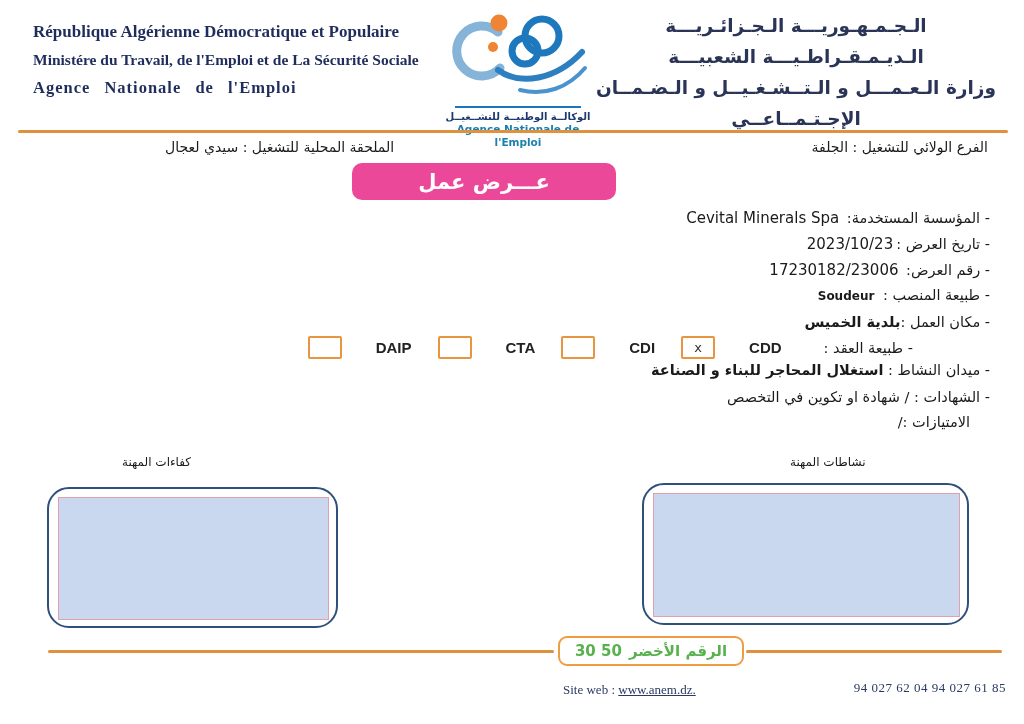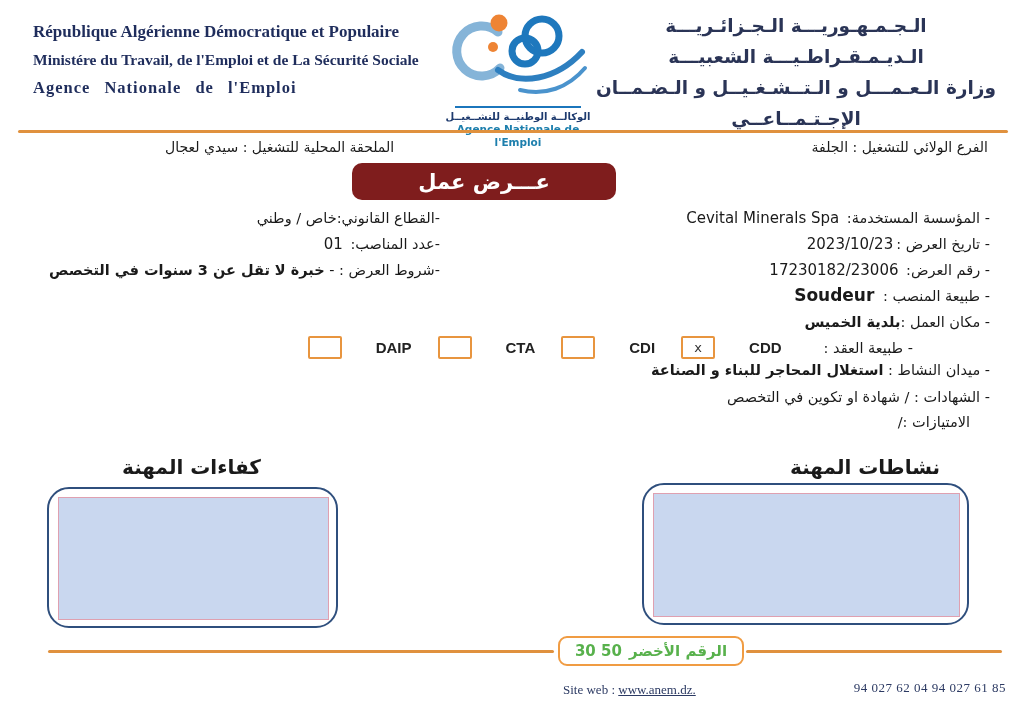--- a/index.html
+++ b/index.html
@@ -21,48 +21,48 @@
   .logo-cap-ar{font-size:10px;font-weight:bold;color:#1d3a6e;direction:rtl;line-height:13px;}
   .logo-cap-fr{font-size:10.5px;font-weight:bold;color:#1d7fad;line-height:13px;}
 
   .hdr-rule{position:absolute;left:18px;top:130px;width:990px;height:3px;background:#e0913e;border-radius:2px;}
 
   
   .branch-wilaya{position:absolute;right:36px;top:139px;direction:rtl;font-size:14px;}
   .branch-local{position:absolute;left:165px;top:139px;direction:rtl;font-size:14px;}
 
   
-  .title-box{position:absolute;left:352px;top:163px;width:264px;height:37px;background:#7f1d1d;
+  .title-box{position:absolute;left:352px;top:163px;width:264px;height:37px;background:#ec4899;
              border-radius:10px;display:flex;align-items:center;justify-content:center;}
   .title-box span{color:#ffffff;font-weight:bold;font-size:21px;direction:rtl;}
 
   
   .rcol{position:absolute;right:34px;top:206px;direction:rtl;text-align:right;font-size:14.5px;}
   .rcol .frow{line-height:25.8px;white-space:nowrap;}
   .lcol{position:absolute;right:584px;top:206px;direction:rtl;text-align:right;font-size:14.5px;}
   .lcol .frow{line-height:25.8px;white-space:nowrap;}
   .fvalue-latin{font-size:15px;margin-right:3px;}
   .bold{font-weight:bold;}
-  .soudeur{font-size:17px;font-weight:bold;margin-right:4px;}
+  .soudeur{font-size:12px;font-weight:bold;margin-right:4px;}
 
   .contract-row{position:absolute;right:111px;top:336px;direction:rtl;display:flex;
                 align-items:center;gap:26px;font-size:14.5px;}
   .contract-row .clabel{margin-left:16px;white-space:nowrap;}
   .opt{display:inline-flex;direction:ltr;align-items:center;gap:9px;}
   .opt-label{font-family:"Liberation Sans",sans-serif;font-size:15px;font-weight:600;color:#222;padding-left:25px;}
   .chk{display:inline-flex;width:30px;height:19px;border:2px solid #e8953f;border-radius:2px;
        background:#fff;align-items:center;justify-content:center;}
   .chk .mark{font-size:13px;color:#333;line-height:1;}
 
   .row-activity{position:absolute;right:34px;top:362px;direction:rtl;font-size:14.5px;white-space:nowrap;}
   .row-certs{position:absolute;right:34px;top:389px;direction:rtl;font-size:14.5px;white-space:nowrap;}
   .row-priv{position:absolute;right:54px;top:414px;direction:rtl;font-size:14.5px;white-space:nowrap;}
 
   
-  .sec-title{position:absolute;top:455px;font-size:20px;font-weight:bold;direction:rtl;}
+  .sec-title{position:absolute;top:455px;font-size:12px;font-weight:normal;direction:rtl;}
   .sec-title.skills{left:122px;}
   .sec-title.acts{left:790px;}
 
   .big-box{position:absolute;border:2.5px solid #2f4f7d;border-radius:22px;background:#ffffff;
            padding:8px 9px;box-sizing:border-box;}
   .big-box .inner{width:100%;height:100%;background:#c9d7ef;border:1px solid #dfa0b0;}
   .box-skills{left:47px;top:487px;width:291px;height:141px;}
   .box-acts{left:642px;top:483px;width:327px;height:142px;}
 
   
@@ -177,32 +177,20 @@
     <span class="bold">استغلال المحاجر للبناء و الصناعة</span>
   </div>
   <div class="row-certs">
     <span>- الشهادات :</span>
     <span>/ شهادة او تكوين في التخصص</span>
   </div>
   <div class="row-priv">
     <span>الامتيازات :</span><span>/</span>
   </div>
 
-  <div class="lcol">
-    <div class="frow">
-      <span>-القطاع القانوني:</span><span>خاص / وطني</span>
-    </div>
-    <div class="frow">
-      <span>-عدد المناصب:</span>
-      <span class="fvalue-latin" dir="ltr">01</span>
-    </div>
-    <div class="frow">
-      <span>-شروط العرض : - </span><span class="bold">خبرة  لا تقل عن 3 سنوات في التخصص</span>
-    </div>
-  </div>
 
   <div class="sec-title skills">كفاءات المهنة</div>
   <div class="sec-title acts">نشاطات المهنة</div>
 
   <div class="big-box box-skills">
     <div class="inner"></div>
   </div>
   <div class="big-box box-acts">
     <div class="inner"></div>
   </div>

